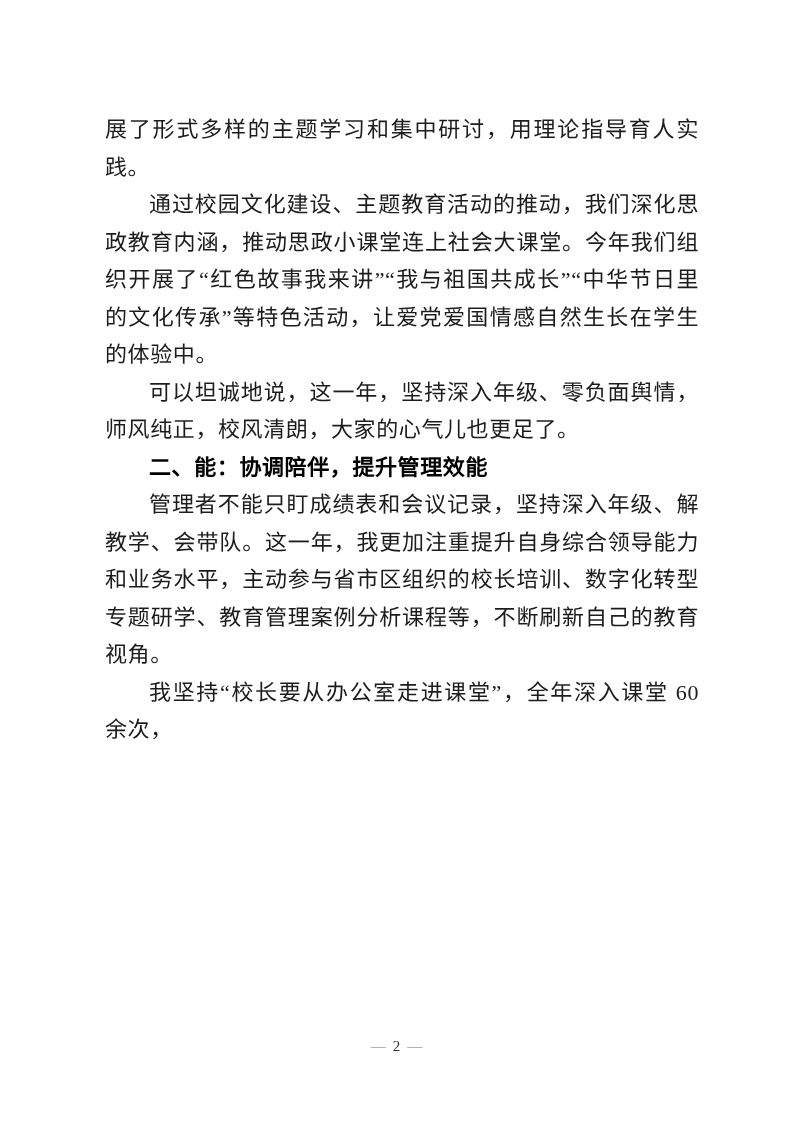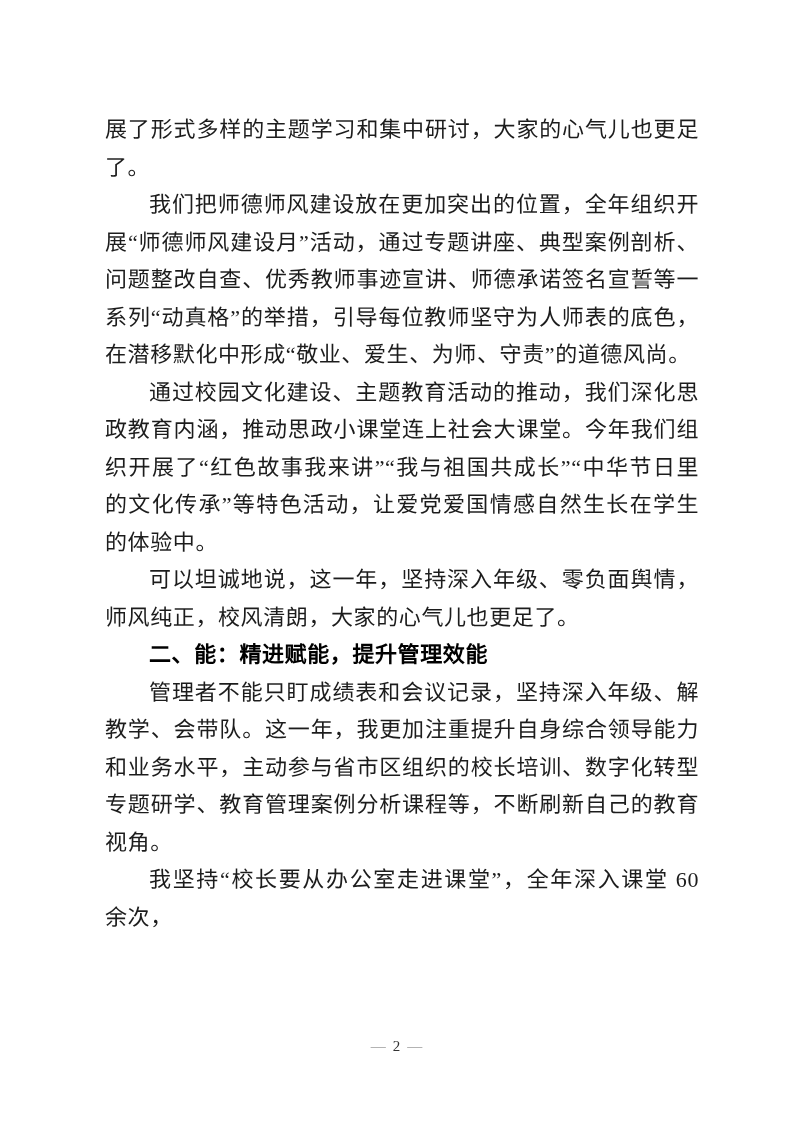--- a/index.html
+++ b/index.html
@@ -64,25 +64,24 @@
     color: #333333;
     font-family: "Liberation Serif", "DejaVu Serif", serif;
   }
 </style>
 </head>
 <body>
 
 <div class="page">
 
   <div class="body-text">
-    <p class="para no-indent">展了形式多样的主题学习和集中研讨，大家的心气儿也更足了。</p>
-    <p class="para">我们把师德师风建设放在更加突出的位置，全年组织开展“师德师风建设月”活动，通过专题讲座、典型案例剖析、问题整改自查、优秀教师事迹宣讲、师德承诺签名宣誓等一系列“动真格”的举措，引导每位教师坚守为人师表的底色，在潜移默化中形成“敬业、爱生、为师、守责”的道德风尚。</p>
+    <p class="para no-indent">展了形式多样的主题学习和集中研讨，用理论指导育人实践。</p>
     <p class="para">通过校园文化建设、主题教育活动的推动，我们深化思政教育内涵，推动思政小课堂连上社会大课堂。今年我们组织开展了“红色故事我来讲”“我与祖国共成长”“中华节日里的文化传承”等特色活动，让爱党爱国情感自然生长在学生的体验中。</p>
     <p class="para">可以坦诚地说，这一年，坚持深入年级、零负面舆情，师风纯正，校风清朗，大家的心气儿也更足了。</p>
-    <h2 class="heading">二、能：精进赋能，提升管理效能</h2>
+    <h2 class="heading">二、能：协调陪伴，提升管理效能</h2>
     <p class="para">管理者不能只盯成绩表和会议记录，坚持深入年级、解教学、会带队。这一年，我更加注重提升自身综合领导能力和业务水平，主动参与省市区组织的校长培训、数字化转型专题研学、教育管理案例分析课程等，不断刷新自己的教育视角。</p>
     <p class="para">我坚持“校长要从办公室走进课堂”，全年深入课堂 60 余次，</p>
   </div>
 
   <div class="footer">
     <span class="dash">—</span><span class="page-num">2</span><span class="dash">—</span>
   </div>
 
 </div>
 

